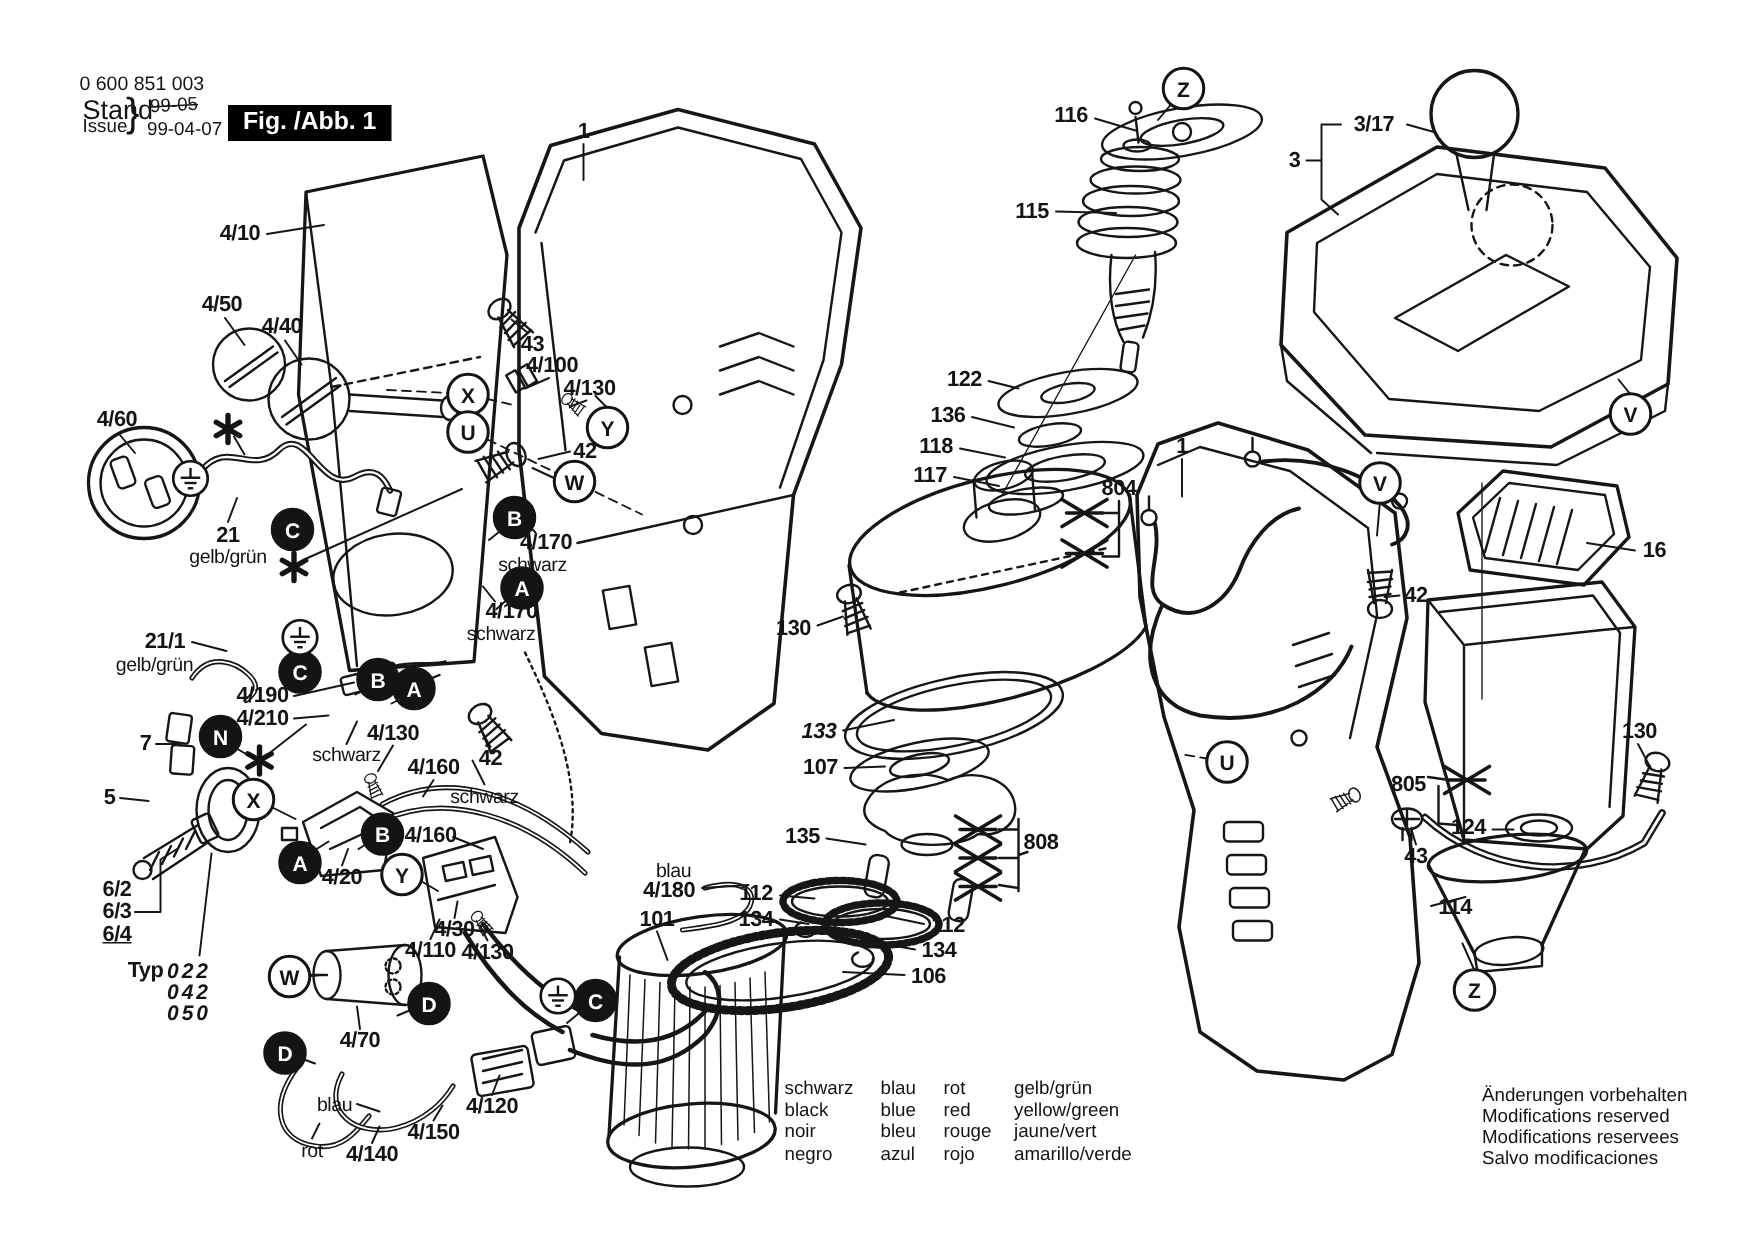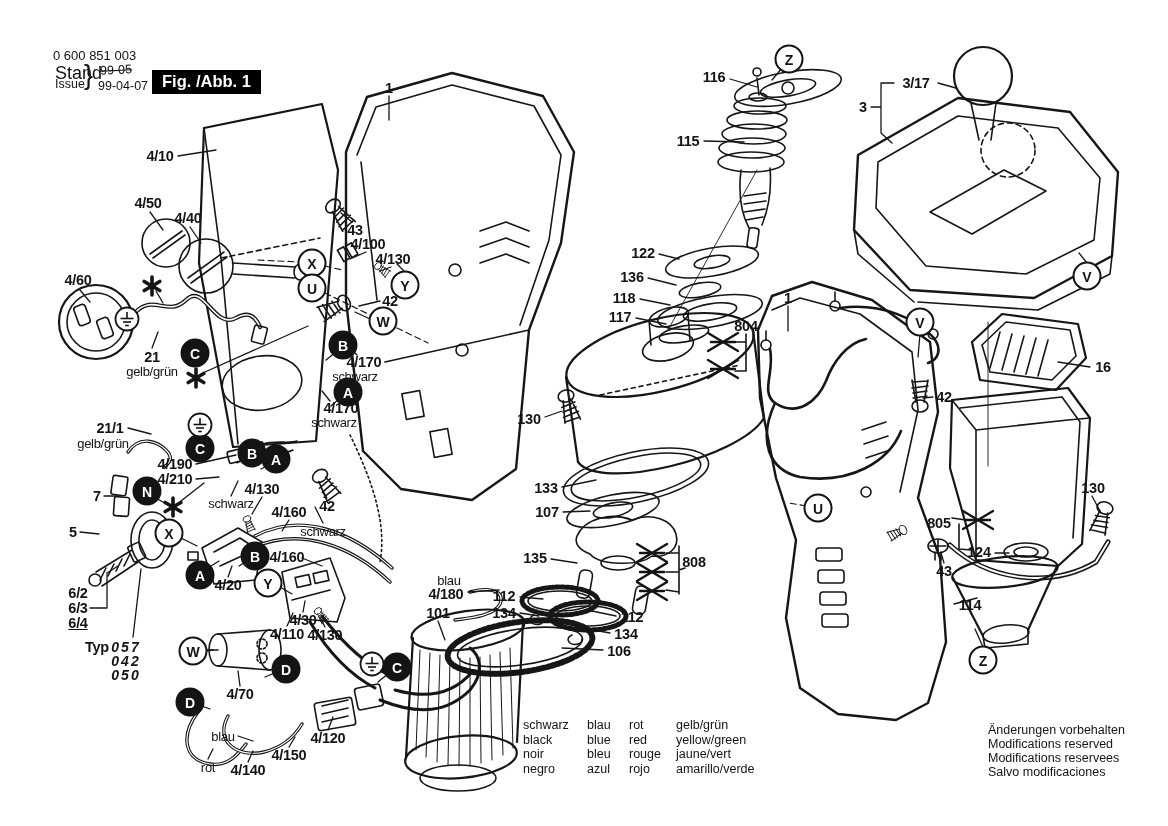--- a/index.html
+++ b/index.html
@@ -368,37 +368,37 @@
       <span class="plabel" style="left: 289px; top: 512px;">4/160</span>
       <span class="plabel" style="left: 73px; top: 532px;">5</span>
       <span class="plabel" style="left: 327px; top: 506px;">42</span>
       <span class="plabel p" style="left: 323px; top: 531px;">schwarz</span>
       <span class="plabel" style="left: 287px; top: 557px;">4/160</span>
       <span class="plabel" style="left: 228px; top: 585px;">4/20</span>
       <span class="plabel" style="left: 78px; top: 593px;">6/2</span>
       <span class="plabel" style="left: 78px; top: 608px;">6/3</span>
       <span class="plabel" style="left: 78px; top: 623px; text-decoration: underline;">6/4</span>
       <span class="plabel" style="left: 97px; top: 647px;">Typ</span>
-      <span class="plabel i" style="left: 126px; top: 647px;">057</span>
+      <span class="plabel i" style="left: 126px; top: 647px;">022</span>
       <span class="plabel i" style="left: 126px; top: 661px;">042</span>
       <span class="plabel i" style="left: 126px; top: 675px;">050</span>
       <span class="plabel p" style="left: 449px; top: 580px;">blau</span>
       <span class="plabel" style="left: 446px; top: 594px;">4/180</span>
       <span class="plabel" style="left: 438px; top: 613px;">101</span>
       <span class="plabel" style="left: 303px; top: 620px;">4/30</span>
       <span class="plabel" style="left: 287px; top: 634px; text-align: right;">4/110</span>
       <span class="plabel" style="left: 325px; top: 635px;">4/130</span>
       <span class="plabel" style="left: 240px; top: 694px;">4/70</span>
       <span class="plabel" style="left: 328px; top: 738px;">4/120</span>
       <span class="plabel p" style="left: 223px; top: 736px;">blau</span>
       <span class="plabel" style="left: 289px; top: 755px;">4/150</span>
       <span class="plabel p" style="left: 208px; top: 767px;">rot</span>
       <span class="plabel" style="left: 248px; top: 770px;">4/140</span>
       <span class="plabel" style="left: 529px; top: 419px;">130</span>
-      <span class="plabel" style="left: 546px; top: 488px;">133</span>
+      <span class="plabel" style="left: 546px; top: 488px; font-style: italic;">133</span>
       <span class="plabel" style="left: 547px; top: 512px;">107</span>
       <span class="plabel" style="left: 535px; top: 558px;">135</span>
       <span class="plabel" style="left: 504px; top: 596px;">112</span>
       <span class="plabel" style="left: 504px; top: 613px;">134</span>
       <span class="plabel" style="left: 632px; top: 617px;">112</span>
       <span class="plabel" style="left: 626px; top: 634px;">134</span>
       <span class="plabel" style="left: 619px; top: 651px;">106</span>
       <span class="plabel" style="left: 694px; top: 562px;">808</span>
       <span class="plabel" style="left: 714px; top: 77px;">116</span>
       <span class="plabel" style="left: 688px; top: 141px;">115</span>

